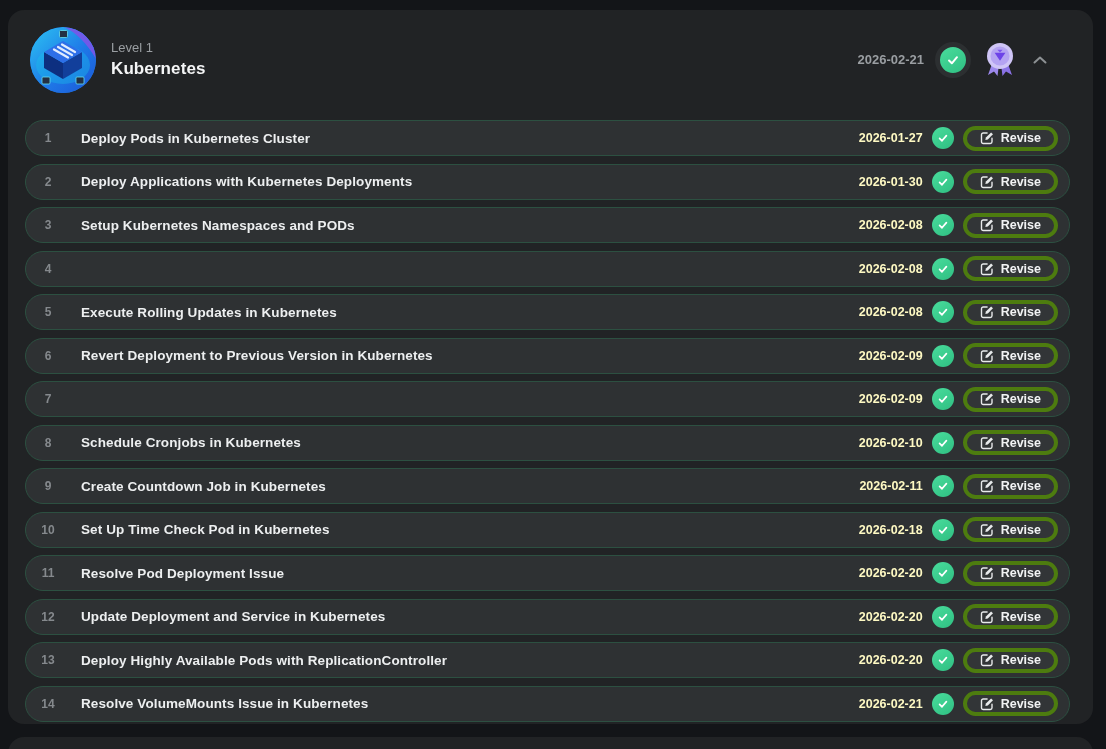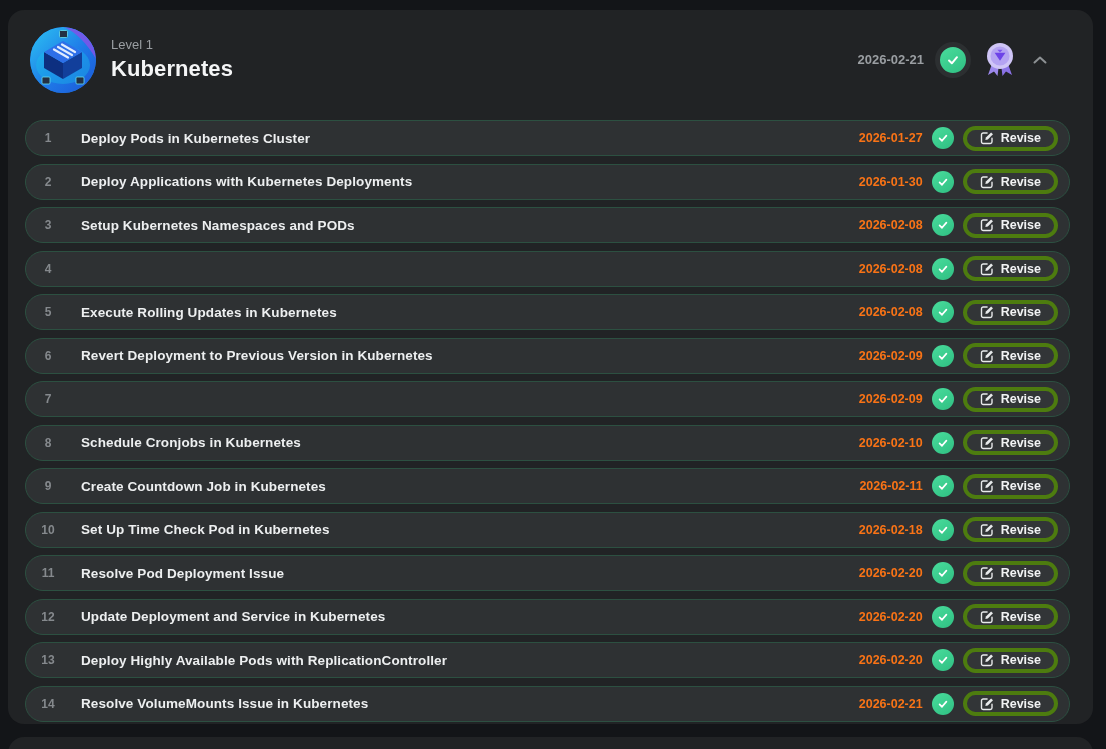--- a/index.html
+++ b/index.html
@@ -17,21 +17,21 @@
   .card-header {
     display:flex; align-items:center;
     padding:13px 42px 0 22px; height:86px;
   }
   .logo {
     width:66px; height:66px; border-radius:50%;
     overflow:hidden; flex:none; background:#1f7ae8;
   }
   .header-text { margin-left:15px; }
   .level-label { color:#9a9ea2; font-size:13px; margin-bottom:4px; }
-  .level-title { color:#f4f5f6; font-size:22px; font-weight:700; letter-spacing:.1px; }
+  .level-title { color:#f4f5f6; font-size:17px; font-weight:700; letter-spacing:.1px; }
   .header-right { margin-left:auto; display:flex; align-items:center; gap:11px; }
   .header-date { color:#9a9ea2; font-size:13px; font-weight:700; }
   .header-check {
     width:36px; height:36px; border-radius:50%;
     background:linear-gradient(145deg,#49dc9c,#2fbf82);
     border:5px solid #2c2f31; flex:none;
     display:flex; align-items:center; justify-content:center;
   }
   .chev-btn { background:none; border:none; cursor:pointer; display:flex; align-items:center; padding:4px; }
 
@@ -51,21 +51,21 @@
   .task-num {
     width:44px; flex:none; text-align:center;
     color:#85898d; font-size:12px; font-weight:600;
   }
   .task-title {
     margin-left:11px; color:#edeff0;
     font-size:13.5px; font-weight:700; letter-spacing:.1px;
     white-space:nowrap;
   }
   .flex-spacer { flex:1; }
-  .task-date { color:#f97316; font-size:12.5px; font-weight:700; }
+  .task-date { color:#fef9c3; font-size:12.5px; font-weight:700; }
   .check-badge {
     width:22px; height:22px; border-radius:50%; flex:none;
     background:linear-gradient(145deg,#49dc9c,#2fbf82);
     margin:0 9px;
     display:flex; align-items:center; justify-content:center;
   }
   .revise-btn {
     height:25px; padding:0 13px; flex:none;
     border-radius:13px; border:4px solid #4d7c0f;
     background:rgba(255,255,255,0.02);

